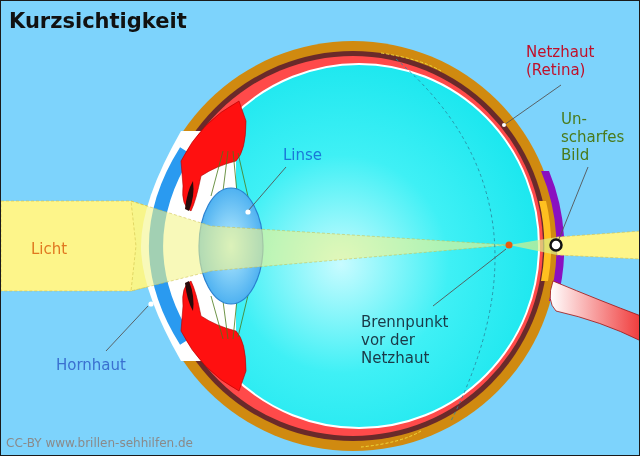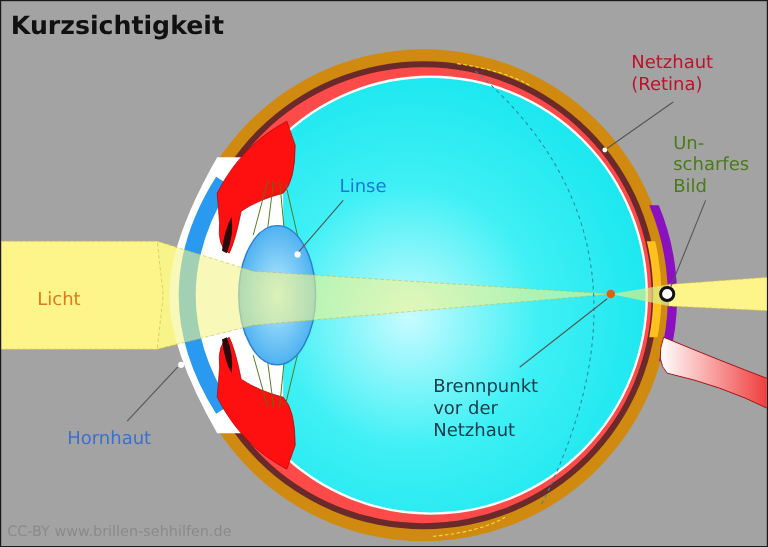--- a/index.html
+++ b/index.html
@@ -1,19 +1,19 @@
 <!DOCTYPE html>
 <html><head>
 <meta charset="utf-8">
 <style>
   html, body { margin: 0; padding: 0; background: #ffffff; }
   body { width: 640px; height: 456px; overflow: hidden; }
   .frame {
     position: relative; width: 638px; height: 454px;
-    border: 1px solid #1a1a1a; background: #a3a3a3; overflow: hidden;
+    border: 1px solid #1a1a1a; background: #7dd3fc; overflow: hidden;
   }
   svg { position: absolute; left: 0; top: 0; }
   .lbl { font-family: "DejaVu Sans", sans-serif; }
   .title { font-family: "DejaVu Sans", sans-serif; font-weight: bold; }
 </style>
 </head>
 <body>
 
 <div class="frame">
 <svg width="640" height="456" viewBox="0 0 640 456">

